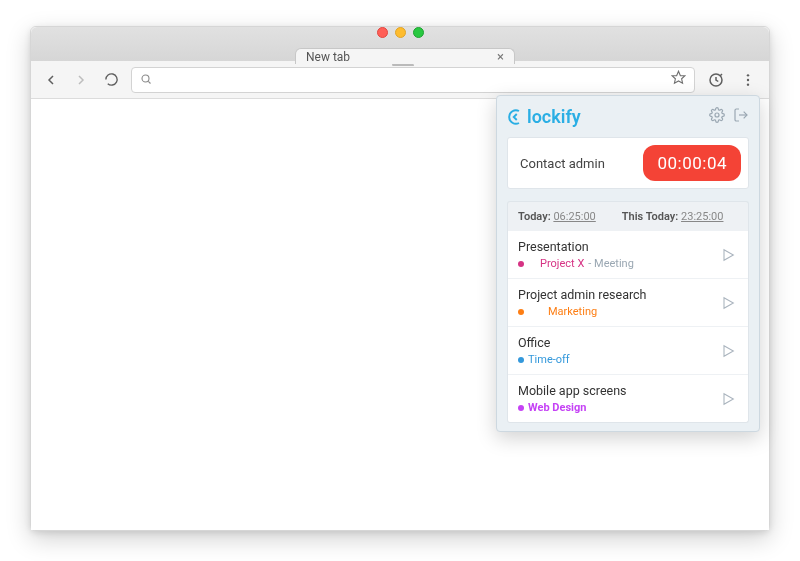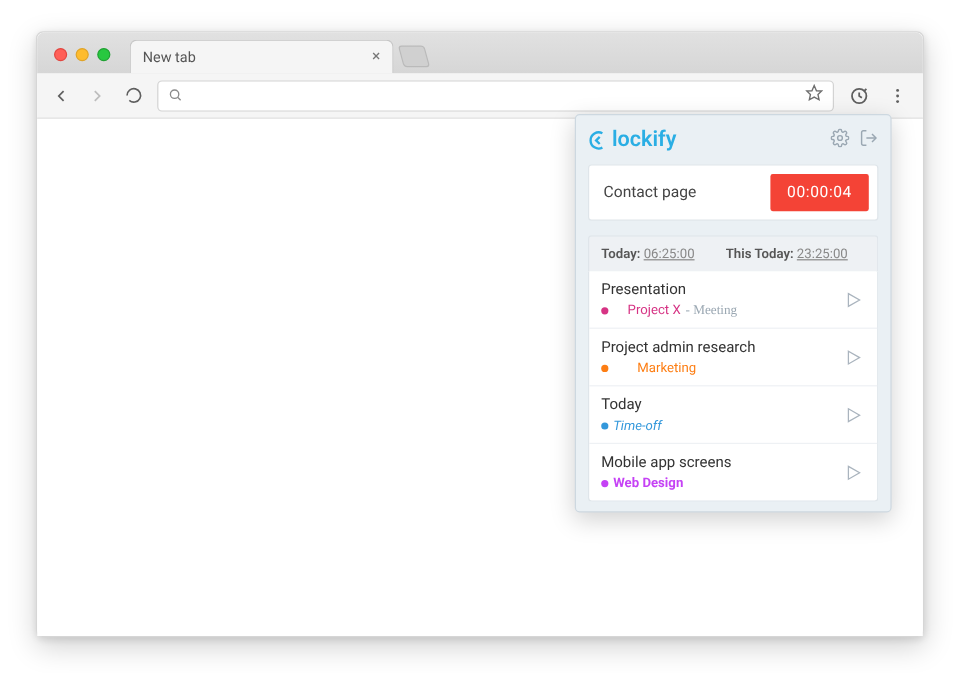--- a/index.html
+++ b/index.html
@@ -22,23 +22,24 @@
     box-shadow: 0 8px 24px rgba(0,0,0,0.18), 0 2px 6px rgba(0,0,0,0.1);
     overflow: visible;
   }
   
   .tabbar {
     height: 34px;
     background: linear-gradient(#e1e1e1,#d6d6d6);
     border-top-left-radius: 6px;
     border-top-right-radius: 6px;
     display: flex;
-    align-items: flex-end;
+    align-items: center;
     padding: 0 8px;
     position: relative;
+    flex-direction: column;
   }
   .traffic-lights {
     display: flex;
     gap: 7px;
     align-items: center;
     padding: 0 6px 10px 6px;
   }
   .dot { width: 11px; height: 11px; border-radius: 50%; }
   .dot.red { background:#ff5f57; border:0.5px solid #e24640; }
   .dot.yellow { background:#febc2e; border:0.5px solid #e0a428; }
@@ -108,21 +109,21 @@
   }
   .content {
     height: calc(100% - 34px - 38px);
     background:#fff;
     position:relative;
   }
   
   .popup {
     position:absolute;
     top: 68px;
-    right: 26px;
+    right: 9px;
     width: 264px;
     background:#eaf0f4;
     border:1px solid #cdd8e0;
     border-radius:4px;
     box-shadow: 0 6px 20px rgba(0,0,0,0.18);
     padding: 10px 10px 8px 10px;
     z-index:10;
     margin-left:27px;
   }
   .popup-header {
@@ -150,23 +151,23 @@
     display:flex;
     align-items:center;
     justify-content:space-between;
     padding:7px 7px 7px 12px;
     margin-bottom:12px;
   }
   .current-entry .desc { font-size:13px; color:#444; }
   .timer-btn {
     background:#f44336;
     color:#fff;
-    font-size:13px;
+    font-size:17px;
     padding:8px 14px;
-    border-radius:2px;
+    border-radius:12px;
     letter-spacing:0.5px;
     font-variant-numeric: tabular-nums;
     cursor:pointer;
   }
   .summary {
     background:#eef1f4;
     border:1px solid #dfe5ea;
     border-bottom:none;
     border-top-left-radius:3px;
     border-top-right-radius:3px;
@@ -190,21 +191,21 @@
     align-items:center;
     justify-content:space-between;
     padding:8px 10px;
     border-top:1px solid #eef1f4;
   }
   .entry:first-child { border-top:none; }
   .entry-left .title { font-size:12.5px; color:#333; margin-bottom:3px; }
   .entry-meta { font-size:11px; display:flex; align-items:center; gap:4px; }
   .entry-meta .bullet { width:6px; height:6px; border-radius:50%; display:inline-block; }
   .entry-meta .proj { }
-  .entry-meta .task { color:#9aa7b2;font-family:Liberation Serif, serif; }
+  .entry-meta .task { color:#9aa7b2; }
   .play {
     width:20px; height:20px;
     display:flex; align-items:center; justify-content:center;
     cursor:pointer;
   }
   .play svg { stroke:#aab4be; fill:none; }
 </style>
 </head>
 <body>
 
@@ -295,21 +296,21 @@
           <svg width="16" height="16" viewBox="0 0 24 24" fill="none" stroke="currentColor" stroke-width="1.8">
               <path d="M9 21H5a2 2 0 0 1-2-2V5a2 2 0 0 1 2-2h4"></path>
               <polyline points="16 17 21 12 16 7"></polyline>
               <line x1="21" y1="12" x2="9" y2="12"></line>
             </svg>
         </span>
       </div>
     </div>
 
     <div class="current-entry">
-      <span class="desc">Contact page</span>
+      <span class="desc">Contact admin</span>
       <span class="timer-btn">00:00:04</span>
     </div>
 
     <div class="summary">
       <span>
         <span class="lbl">Today:</span>
         <span class="val">06:25:00</span>
       </span>
       <span>
         <span class="lbl">This Today:</span>
@@ -342,24 +343,24 @@
             </div>
           </div>
           <div class="play">
             <svg width="16" height="16" viewBox="0 0 24 24" stroke-width="1.6">
               <polygon points="6 4 20 12 6 20 6 4"></polygon>
             </svg>
           </div>
         </div>
         <div class="entry">
           <div class="entry-left">
-            <div class="title">Today</div>
+            <div class="title">Office</div>
             <div class="entry-meta">
               <span class="bullet" style="background: rgb(51, 152, 219);"></span>
-              <span class="proj" style="color: rgb(51, 152, 219); font-style: italic;">Time-off</span>
+              <span class="proj" style="color: rgb(51, 152, 219);">Time-off</span>
             </div>
           </div>
           <div class="play">
             <svg width="16" height="16" viewBox="0 0 24 24" stroke-width="1.6">
               <polygon points="6 4 20 12 6 20 6 4"></polygon>
             </svg>
           </div>
         </div>
         <div class="entry">
           <div class="entry-left">

